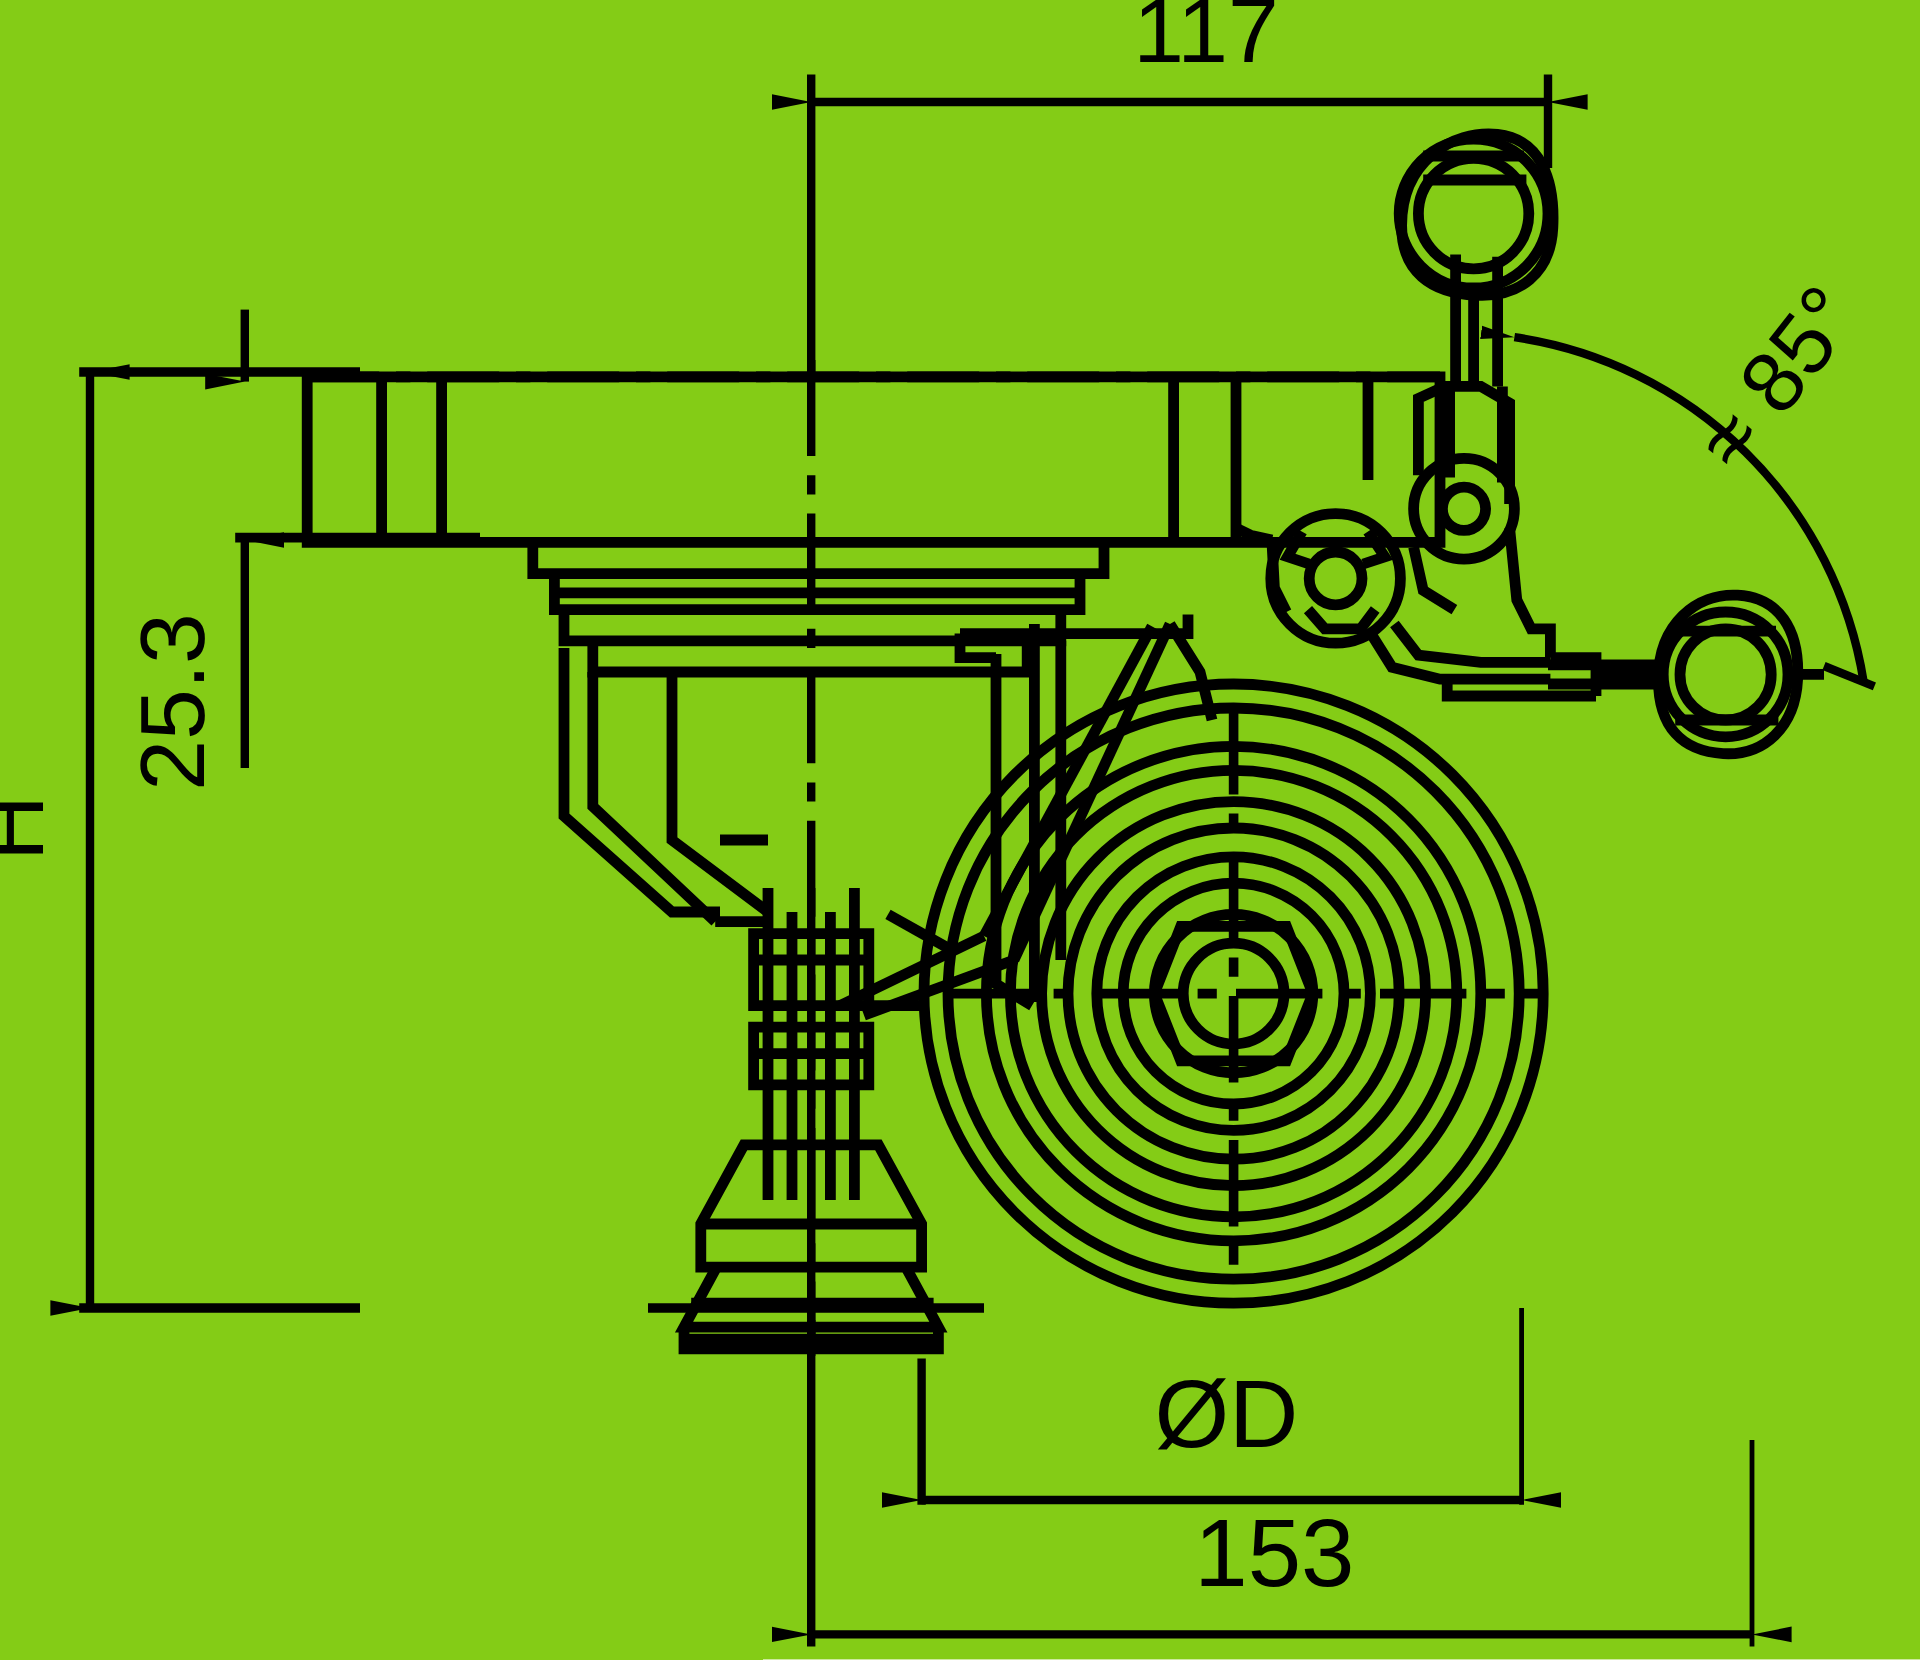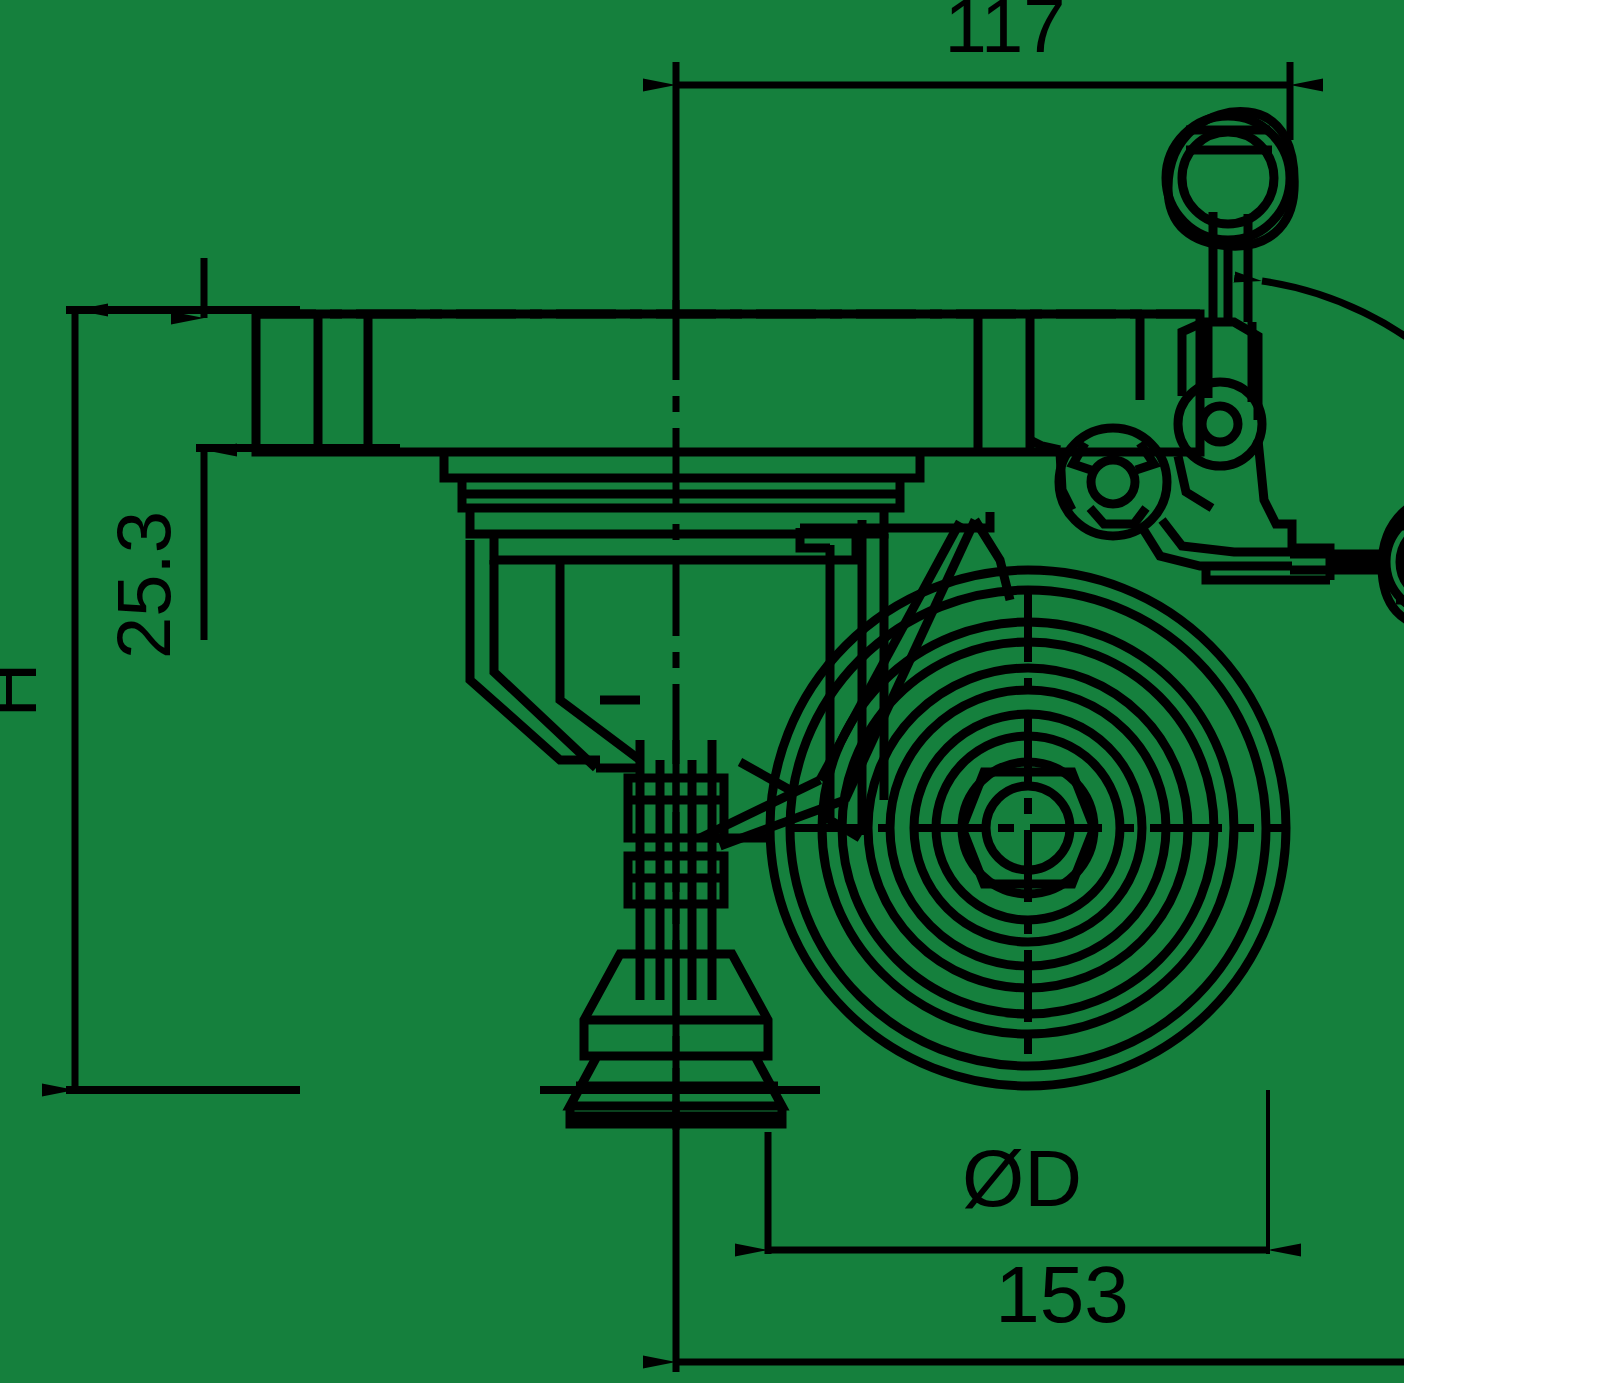--- a/index.html
+++ b/index.html
@@ -6,23 +6,23 @@
   html, body {
     margin: 0;
     padding: 0;
     background: #ffffff;
   }
   body {
     font-family: "Liberation Sans", sans-serif;
   }
   #stage {
     position: relative;
-    width: 1404px;
+    width: 1600px;
     height: 1383px;
-    background: #15803d;
+    background: #84cc16;
     overflow: hidden;
   }
   #stage svg {
     display: block;
     position: absolute;
     top: 0;
     left: 0;
   }
   .dim-text {
     font-family: "Liberation Sans", sans-serif;

